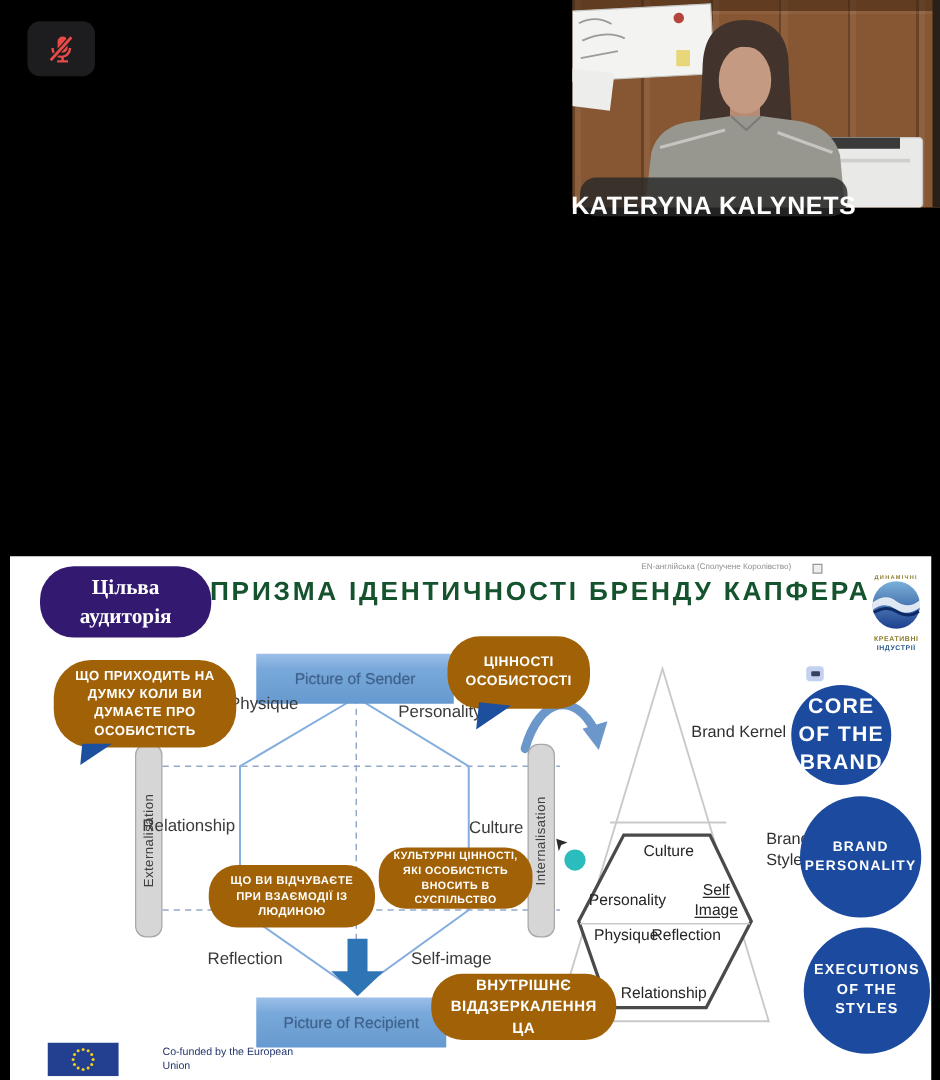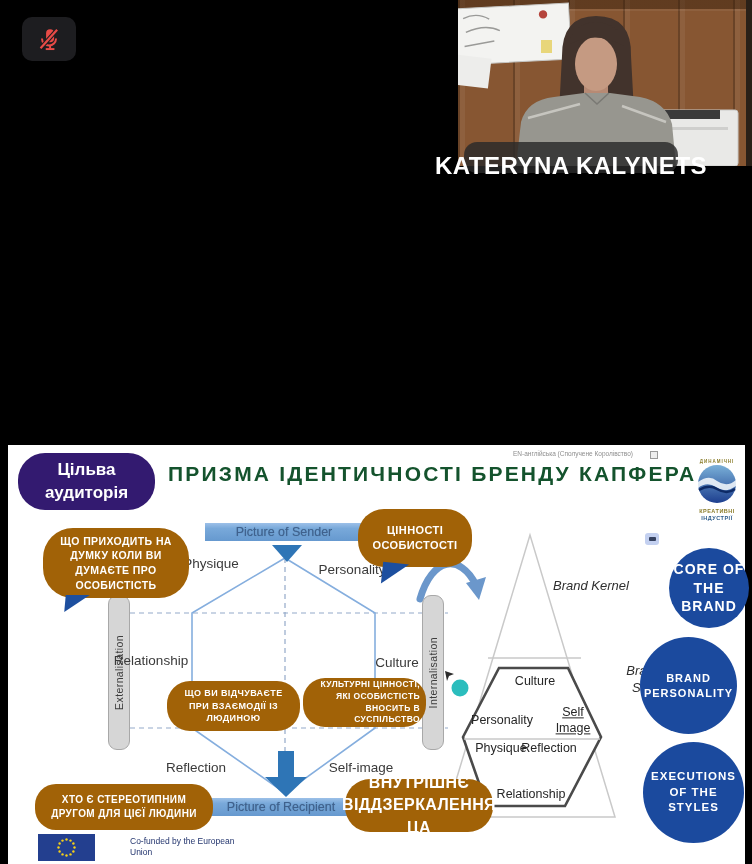--- a/index.html
+++ b/index.html
@@ -10,41 +10,41 @@
   
   .mute-btn{left:22px;top:17px;width:54px;height:44px;background:#1d1d20;border-radius:10px;
             display:flex;align-items:center;justify-content:center;}
   .video-tile{left:458px;top:0;width:294px;height:166px;overflow:visible;
       background-color:#875632;
       background-image:
         linear-gradient(180deg, rgba(50,28,10,.45) 0 9px, rgba(255,255,255,.06) 9px 11px, rgba(0,0,0,0) 11px),
         repeating-linear-gradient(90deg, rgba(0,0,0,.22) 0 2px, rgba(255,255,255,.06) 2px 7px, rgba(0,0,0,0) 7px 55px);}
   .name-tag{left:464px;top:142px;width:214px;height:31px;background:rgba(42,42,42,.82);
             border-radius:13px;display:flex;align-items:center;justify-content:center;}
-  .name-tag span{color:#fff;font-size:24px;font-weight:bold;letter-spacing:.5px;white-space:nowrap;margin-top:16px;}
+  .name-tag span{color:#fff;font-size:20px;font-weight:bold;letter-spacing:.5px;white-space:nowrap;margin-top:16px;}
 
   
   .slide{left:8px;top:445px;width:737px;height:419px;background:#fff;}
-  .badge{left:10px;top:8px;width:137px;height:57px;background:#331a70;border-radius:27px;
-         color:#fff;font-family:Liberation Sans, sans-serif;font-weight:bold;font-size:17px;
+  .badge{left:24px;top:8px;width:137px;height:57px;background:#331a70;border-radius:27px;
+         color:#fff;font-family:Liberation Serif, serif;font-weight:bold;font-size:17px;
          display:flex;flex-direction:column;align-items:center;justify-content:center;line-height:1.35;}
   .slide-title{left:160px;top:17px;width:535px;text-align:left;color:#14532d;
                font-weight:bold;font-size:21px;letter-spacing:2.2px;white-space:nowrap;}
   .lang-note{left:480px;top:5px;width:170px;text-align:center;color:#8e8e8e;font-size:6.5px;white-space:nowrap;}
   .tiny-box{left:642px;top:6px;width:6px;height:6px;border:1px solid #9a9a9a;background:#eee;}
 
   .lbl{color:#3a3a3a;font-size:13.5px;transform:translate(-50%,-50%);white-space:nowrap;}
-  .lbl2{color:#2f2f2f;font-size:13px;transform:translate(-50%,-50%);text-align:right;line-height:1.3;font-style:italic;}
+  .lbl2{color:#2f2f2f;font-size:13px;transform:translate(-50%,-50%);text-align:left;line-height:1.3;}
   .hexlbl{color:#262626;font-size:12.5px;transform:translate(-50%,-50%);text-align:center;line-height:1.25;}
 
   .vbar{width:20px;height:153px;background:#d6d6d6;border:1px solid #a8a8a8;border-radius:9px;
         display:flex;align-items:center;justify-content:center;}
   .vbar span{writing-mode:vertical-rl;transform:rotate(180deg);font-size:10.5px;color:#3d3d3d;letter-spacing:.4px;}
 
-  .banner{height:18px;display:flex;align-items:center;justify-content:center;
+  .banner{height:40px;display:flex;align-items:center;justify-content:center;
           background:linear-gradient(180deg,#9cc0e8 0%,#79a9da 30%,#6699cf 100%);
           color:#dce9f6;font-size:12.5px;text-shadow:0 0 1px #5580aa;color:#42618a;}
   .banner span{color:#3f618d;font-size:12.5px;}
 
   .bubble{background:#a16207;color:#fff;font-weight:bold;text-align:center;
           display:flex;align-items:center;justify-content:center;line-height:1.4;letter-spacing:.4px;}
   .tail1::after{content:"";position:absolute;left:20px;bottom:-14px;width:0;height:0;
           border-top:17px solid #1d4f9f;border-right:20px solid transparent;border-left:4px solid transparent;
           transform:skewX(-18deg);}
   .tail2::after{content:"";position:absolute;left:24px;bottom:-18px;width:0;height:0;
@@ -193,39 +193,38 @@
 
     <div class="abs lbl" style="left:203px;top:118px;">Physique</div>
     <div class="abs lbl" style="left:344px;top:124px;">Personality</div>
     <div class="abs lbl" style="left:143px;top:215px;">Relationship</div>
     <div class="abs lbl" style="left:389px;top:217px;">Culture</div>
     <div class="abs lbl" style="left:188px;top:322px;">Reflection</div>
     <div class="abs lbl" style="left:353px;top:322px;">Self-image</div>
 
     <div class="abs bubble tail1" style="left:35px;top:83px;width:134px;height:66px;border-radius:30px;font-size:10.5px;padding:2px 6px;">ЩО ПРИХОДИТЬ НА ДУМКУ КОЛИ ВИ ДУМАЄТЕ ПРО ОСОБИСТІСТЬ</div>
     <div class="abs bubble tail2" style="left:350px;top:64px;width:102px;height:54px;border-radius:26px;font-size:11px;padding:2px 6px;">ЦІННОСТІ ОСОБИСТОСТІ</div>
-    <div class="abs bubble" style="left:159px;top:236px;width:117px;height:46px;border-radius:23px;font-size:9px;padding:2px 8px;">ЩО ВИ ВІДЧУВАЄТЕ ПРИ ВЗАЄМОДІЇ ІЗ ЛЮДИНОЮ</div>
-    <div class="abs bubble" style="left:295px;top:233px;width:111px;height:45px;border-radius:22px;font-size:8.5px;padding:2px 6px;text-align:right;">КУЛЬТУРНІ ЦІННОСТІ, ЯКІ ОСОБИСТІСТЬ ВНОСИТЬ В СУСПІЛЬСТВО</div>
-    <div class="abs bubble" style="left:27px;top:339px;width:162px;height:42px;border-radius:21px;font-size:10px;padding:2px 8px;">ХТО Є СТЕРЕОТИПНИМ ДРУГОМ ДЛЯ ЦІЄЇ ЛЮДИНИ</div>
-    <div class="abs bubble" style="left:337px;top:334px;width:128px;height:49px;border-radius:25px;font-size:16px;padding:2px 10px;">ВНУТРІШНЄ ВІДДЗЕРКАЛЕННЯ ЦА</div>
+    <div class="abs bubble" style="left:159px;top:247px;width:117px;height:46px;border-radius:23px;font-size:9px;padding:2px 8px;">ЩО ВИ ВІДЧУВАЄТЕ ПРИ ВЗАЄМОДІЇ ІЗ ЛЮДИНОЮ</div>
+    <div class="abs bubble" style="left:295px;top:233px;width:111px;height:45px;border-radius:22px;font-size:8.5px;padding:2px 6px;">КУЛЬТУРНІ ЦІННОСТІ, ЯКІ ОСОБИСТІСТЬ ВНОСИТЬ В СУСПІЛЬСТВО</div>
+    <div class="abs bubble" style="left:337px;top:334px;width:128px;height:49px;border-radius:25px;font-size:12px;padding:2px 10px;">ВНУТРІШНЄ ВІДДЗЕРКАЛЕННЯ ЦА</div>
 
     <div class="abs lbl2" style="left:583px;top:141px;">Brand Kernel</div>
     <div class="abs lbl2" style="left:597px;top:235px;width:48px;white-space:normal;margin-left:32px;">Brand Style</div>
 
     <div class="abs hexlbl" style="left:527px;top:237px;">Culture</div>
     <div class="abs hexlbl" style="left:494px;top:276px;">Personality</div>
     <div class="abs hexlbl" style="left:565px;top:276px;width:44px;white-space:normal;text-decoration:underline;">Self Image</div>
     <div class="abs hexlbl" style="left:493px;top:304px;">Physique</div>
     <div class="abs hexlbl" style="left:541px;top:304px;">Reflection</div>
     <div class="abs hexlbl" style="left:523px;top:350px;">Relationship</div>
 
     <div class="abs presence">
         <i></i>
       </div>
-    <div class="abs circle" style="left:661px;top:103px;width:72px;height:72px;font-size:14px;padding:4px;">CORE OF THE BRAND</div>
+    <div class="abs circle" style="left:625px;top:103px;width:72px;height:72px;font-size:17px;padding:4px;">CORE OF THE BRAND</div>
     <div class="abs circle" style="left:632px;top:192px;width:85px;height:85px;font-size:11px;padding:6px;">BRAND PERSONALITY</div>
     <div class="abs circle" style="left:635px;top:297px;width:89px;height:89px;font-size:11.5px;padding:6px;">EXECUTIONS OF THE STYLES</div>
 
     <svg class="abs eu-flag" width="57" height="27" viewBox="0 0 57 27">
       <rect width="57" height="27" fill="#233f8f"></rect>
       <g fill="#f7d117">
         <circle cx="28.5" cy="5.5" r="1.2"></circle>
           <circle cx="32.5" cy="6.6" r="1.2"></circle>
           <circle cx="35.4" cy="9.5" r="1.2"></circle>
         <circle cx="36.5" cy="13.5" r="1.2"></circle>

